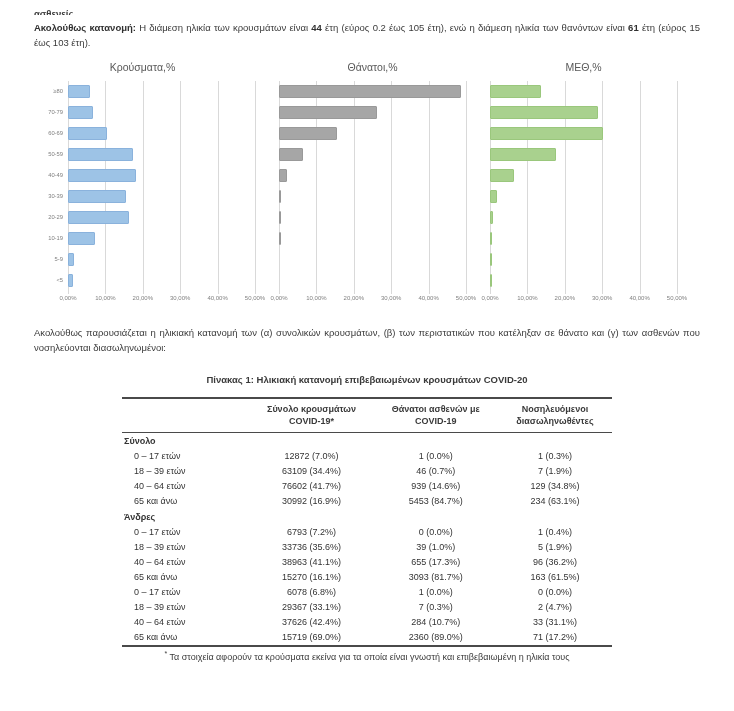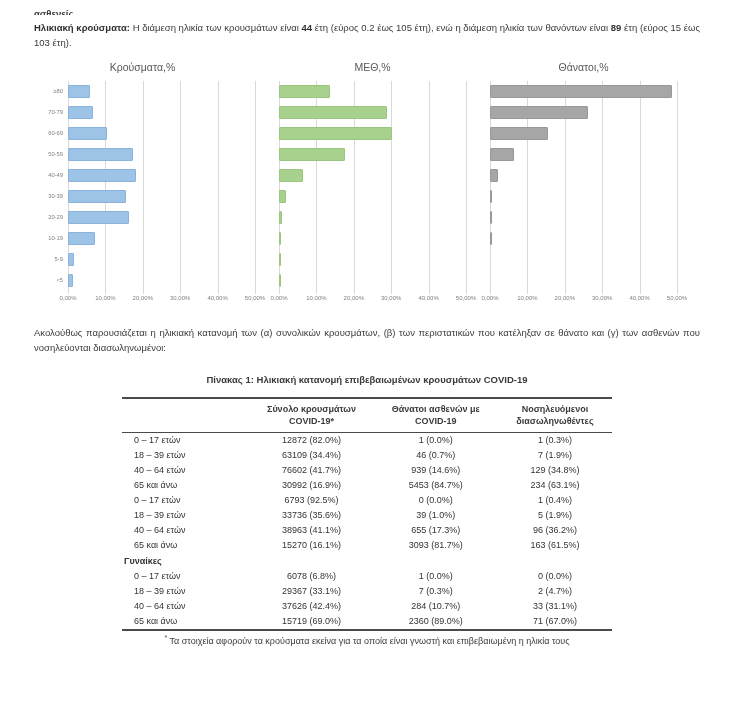--- a/index.html
+++ b/index.html
@@ -42,21 +42,21 @@
   .footnote{width:500px;margin:3px auto 0 auto;font-size:9px;color:#3a3a3a;text-align:center;}
   .footnote sup{font-size:7px;}
 </style>
 </head>
 <body>
 
 <div class="clipped-line">
   <span>ασθενείς.</span>
 </div>
 
-<p class="para"><b>Ηλικιακή κρούσματα:</b><span> Η διάμεση ηλικία των κρουσμάτων είναι </span><b>44</b><span> έτη (εύρος 0.2 έως 105 έτη), ενώ η διάμεση ηλικία των θανόντων είναι </span><b>89</b><span> έτη (εύρος 15 έως 103 έτη).</span></p>
+<p class="para"><b>Ακολούθως κατανομή:</b><span> Η διάμεση ηλικία των κρουσμάτων είναι </span><b>44</b><span> έτη (εύρος 0.2 έως 105 έτη), ενώ η διάμεση ηλικία των θανόντων είναι </span><b>61</b><span> έτη (εύρος 15 έως 103 έτη).</span></p>
 
 <div class="charts-row">
   <div class="chart">
     <div class="chart-title">Κρούσματα,%</div>
     <div class="chart-body">
       <div class="cat-labels">
           <div class="cat-label">≥80</div>
           <div class="cat-label">70-79</div>
           <div class="cat-label">60-69</div>
           <div class="cat-label">50-59</div>
@@ -111,20 +111,73 @@
             <div class="tick-label" style="left: 37.4px;">10,00%</div>
             <div class="tick-label" style="left: 74.8px;">20,00%</div>
             <div class="tick-label" style="left: 112.2px;">30,00%</div>
             <div class="tick-label" style="left: 149.6px;">40,00%</div>
             <div class="tick-label" style="left: 187px;">50,00%</div>
           </div>
       </div>
     </div>
   </div>
   <div class="chart">
+    <div class="chart-title">Θάνατοι,%</div>
+    <div class="chart-body">
+      <div class="plot-wrap">
+        <div class="plot">
+            <div class="gridline" style="left: 0px;"></div>
+            <div class="gridline" style="left: 37.4px;"></div>
+            <div class="gridline" style="left: 74.8px;"></div>
+            <div class="gridline" style="left: 112.2px;"></div>
+            <div class="gridline" style="left: 149.6px;"></div>
+            <div class="gridline" style="left: 187px;"></div>
+            <div class="bar-row">
+              <div class="bar" style="width: 182.138px; background: rgb(166, 166, 166); border: 1px solid rgb(153, 153, 153);"></div>
+            </div>
+            <div class="bar-row">
+              <div class="bar" style="width: 97.988px; background: rgb(166, 166, 166); border: 1px solid rgb(153, 153, 153);"></div>
+            </div>
+            <div class="bar-row">
+              <div class="bar" style="width: 57.97px; background: rgb(166, 166, 166); border: 1px solid rgb(153, 153, 153);"></div>
+            </div>
+            <div class="bar-row">
+              <div class="bar" style="width: 23.562px; background: rgb(166, 166, 166); border: 1px solid rgb(153, 153, 153);"></div>
+            </div>
+            <div class="bar-row">
+              <div class="bar" style="width: 7.854px; background: rgb(166, 166, 166); border: 1px solid rgb(153, 153, 153);"></div>
+            </div>
+            <div class="bar-row">
+              <div class="bar" style="width: 1.87px; background: rgb(166, 166, 166); border: 1px solid rgb(153, 153, 153);"></div>
+            </div>
+            <div class="bar-row">
+              <div class="bar" style="width: 1px; background: rgb(166, 166, 166); border: 1px solid rgb(153, 153, 153);"></div>
+            </div>
+            <div class="bar-row">
+              <div class="bar" style="width: 1px; background: rgb(166, 166, 166); border: 1px solid rgb(153, 153, 153);"></div>
+            </div>
+            <div class="bar-row">
+              <div class="bar" style="width: 0px; background: rgb(166, 166, 166); border: none;"></div>
+            </div>
+            <div class="bar-row">
+              <div class="bar" style="width: 0px; background: rgb(166, 166, 166); border: none;"></div>
+            </div>
+          </div>
+        <div class="ticks">
+            <div class="tick-label" style="left: 0px;">0,00%</div>
+            <div class="tick-label" style="left: 37.4px;">10,00%</div>
+            <div class="tick-label" style="left: 74.8px;">20,00%</div>
+            <div class="tick-label" style="left: 112.2px;">30,00%</div>
+            <div class="tick-label" style="left: 149.6px;">40,00%</div>
+            <div class="tick-label" style="left: 187px;">50,00%</div>
+          </div>
+      </div>
+    </div>
+  </div>
+  <div class="chart">
     <div class="chart-title">ΜΕΘ,%</div>
     <div class="chart-body">
       <div class="plot-wrap">
         <div class="plot">
             <div class="gridline" style="left: 0px;"></div>
             <div class="gridline" style="left: 37.4px;"></div>
             <div class="gridline" style="left: 74.8px;"></div>
             <div class="gridline" style="left: 112.2px;"></div>
             <div class="gridline" style="left: 149.6px;"></div>
             <div class="gridline" style="left: 187px;"></div>
@@ -163,92 +216,42 @@
             <div class="tick-label" style="left: 0px;">0,00%</div>
             <div class="tick-label" style="left: 37.4px;">10,00%</div>
             <div class="tick-label" style="left: 74.8px;">20,00%</div>
             <div class="tick-label" style="left: 112.2px;">30,00%</div>
             <div class="tick-label" style="left: 149.6px;">40,00%</div>
             <div class="tick-label" style="left: 187px;">50,00%</div>
           </div>
       </div>
     </div>
   </div>
-  <div class="chart">
-    <div class="chart-title">Θάνατοι,%</div>
-    <div class="chart-body">
-      <div class="plot-wrap">
-        <div class="plot">
-            <div class="gridline" style="left: 0px;"></div>
-            <div class="gridline" style="left: 37.4px;"></div>
-            <div class="gridline" style="left: 74.8px;"></div>
-            <div class="gridline" style="left: 112.2px;"></div>
-            <div class="gridline" style="left: 149.6px;"></div>
-            <div class="gridline" style="left: 187px;"></div>
-            <div class="bar-row">
-              <div class="bar" style="width: 182.138px; background: rgb(166, 166, 166); border: 1px solid rgb(153, 153, 153);"></div>
-            </div>
-            <div class="bar-row">
-              <div class="bar" style="width: 97.988px; background: rgb(166, 166, 166); border: 1px solid rgb(153, 153, 153);"></div>
-            </div>
-            <div class="bar-row">
-              <div class="bar" style="width: 57.97px; background: rgb(166, 166, 166); border: 1px solid rgb(153, 153, 153);"></div>
-            </div>
-            <div class="bar-row">
-              <div class="bar" style="width: 23.562px; background: rgb(166, 166, 166); border: 1px solid rgb(153, 153, 153);"></div>
-            </div>
-            <div class="bar-row">
-              <div class="bar" style="width: 7.854px; background: rgb(166, 166, 166); border: 1px solid rgb(153, 153, 153);"></div>
-            </div>
-            <div class="bar-row">
-              <div class="bar" style="width: 1.87px; background: rgb(166, 166, 166); border: 1px solid rgb(153, 153, 153);"></div>
-            </div>
-            <div class="bar-row">
-              <div class="bar" style="width: 1px; background: rgb(166, 166, 166); border: 1px solid rgb(153, 153, 153);"></div>
-            </div>
-            <div class="bar-row">
-              <div class="bar" style="width: 1px; background: rgb(166, 166, 166); border: 1px solid rgb(153, 153, 153);"></div>
-            </div>
-            <div class="bar-row">
-              <div class="bar" style="width: 0px; background: rgb(166, 166, 166); border: none;"></div>
-            </div>
-            <div class="bar-row">
-              <div class="bar" style="width: 0px; background: rgb(166, 166, 166); border: none;"></div>
-            </div>
-          </div>
-        <div class="ticks">
-            <div class="tick-label" style="left: 0px;">0,00%</div>
-            <div class="tick-label" style="left: 37.4px;">10,00%</div>
-            <div class="tick-label" style="left: 74.8px;">20,00%</div>
-            <div class="tick-label" style="left: 112.2px;">30,00%</div>
-            <div class="tick-label" style="left: 149.6px;">40,00%</div>
-            <div class="tick-label" style="left: 187px;">50,00%</div>
-          </div>
-      </div>
-    </div>
-  </div>
 </div>
 
 <p class="para" style="margin-top:18px;">Ακολούθως παρουσιάζεται η ηλικιακή κατανομή των (α) συνολικών κρουσμάτων, (β) των περιστατικών που κατέληξαν σε θάνατο και (γ) των ασθενών που νοσηλεύονται διασωληνωμένοι:</p>
 
-<div class="table-title">Πίνακας 1: Ηλικιακή κατανομή επιβεβαιωμένων κρουσμάτων COVID-19</div>
+<div class="table-title">Πίνακας 1: Ηλικιακή κατανομή επιβεβαιωμένων κρουσμάτων COVID-20</div>
 
 <table class="t1">
   <thead>
     <tr>
       <th class="empty"></th>
       <th style="width:126px;">Σύνολο κρουσμάτων COVID-19*</th>
       <th style="width:128px;">Θάνατοι ασθενών με COVID-19</th>
       <th style="width:108px;">Νοσηλευόμενοι διασωληνωθέντες</th>
     </tr>
   </thead>
   <tbody id="t1-body">
+      <tr class="section">
+        <td colspan="4">Σύνολο</td>
+      </tr>
       <tr>
         <td class="age">0 – 17 ετών</td>
-        <td>12872 (82.0%)</td>
+        <td>12872 (7.0%)</td>
         <td>1 (0.0%)</td>
         <td>1 (0.3%)</td>
       </tr>
       <tr>
         <td class="age">18 – 39 ετών</td>
         <td>63109 (34.4%)</td>
         <td>46 (0.7%)</td>
         <td>7 (1.9%)</td>
       </tr>
       <tr>
@@ -256,23 +259,26 @@
         <td>76602 (41.7%)</td>
         <td>939 (14.6%)</td>
         <td>129 (34.8%)</td>
       </tr>
       <tr>
         <td class="age">65 και άνω</td>
         <td>30992 (16.9%)</td>
         <td>5453 (84.7%)</td>
         <td>234 (63.1%)</td>
       </tr>
+      <tr class="section">
+        <td colspan="4">Άνδρες</td>
+      </tr>
       <tr>
         <td class="age">0 – 17 ετών</td>
-        <td>6793 (92.5%)</td>
+        <td>6793 (7.2%)</td>
         <td>0 (0.0%)</td>
         <td>1 (0.4%)</td>
       </tr>
       <tr>
         <td class="age">18 – 39 ετών</td>
         <td>33736 (35.6%)</td>
         <td>39 (1.0%)</td>
         <td>5 (1.9%)</td>
       </tr>
       <tr>
@@ -280,23 +286,20 @@
         <td>38963 (41.1%)</td>
         <td>655 (17.3%)</td>
         <td>96 (36.2%)</td>
       </tr>
       <tr>
         <td class="age">65 και άνω</td>
         <td>15270 (16.1%)</td>
         <td>3093 (81.7%)</td>
         <td>163 (61.5%)</td>
       </tr>
-      <tr class="section">
-        <td colspan="4">Γυναίκες</td>
-      </tr>
       <tr>
         <td class="age">0 – 17 ετών</td>
         <td>6078 (6.8%)</td>
         <td>1 (0.0%)</td>
         <td>0 (0.0%)</td>
       </tr>
       <tr>
         <td class="age">18 – 39 ετών</td>
         <td>29367 (33.1%)</td>
         <td>7 (0.3%)</td>
@@ -305,18 +308,18 @@
       <tr>
         <td class="age">40 – 64 ετών</td>
         <td>37626 (42.4%)</td>
         <td>284 (10.7%)</td>
         <td>33 (31.1%)</td>
       </tr>
       <tr>
         <td class="age">65 και άνω</td>
         <td>15719 (69.0%)</td>
         <td>2360 (89.0%)</td>
-        <td>71 (67.0%)</td>
+        <td>71 (17.2%)</td>
       </tr>
     </tbody>
 </table>
 
 <div class="footnote"><sup>*</sup><span> Τα στοιχεία αφορούν τα κρούσματα εκείνα για τα οποία είναι γνωστή και επιβεβαιωμένη η ηλικία τους</span></div>
 
 </body></html>

